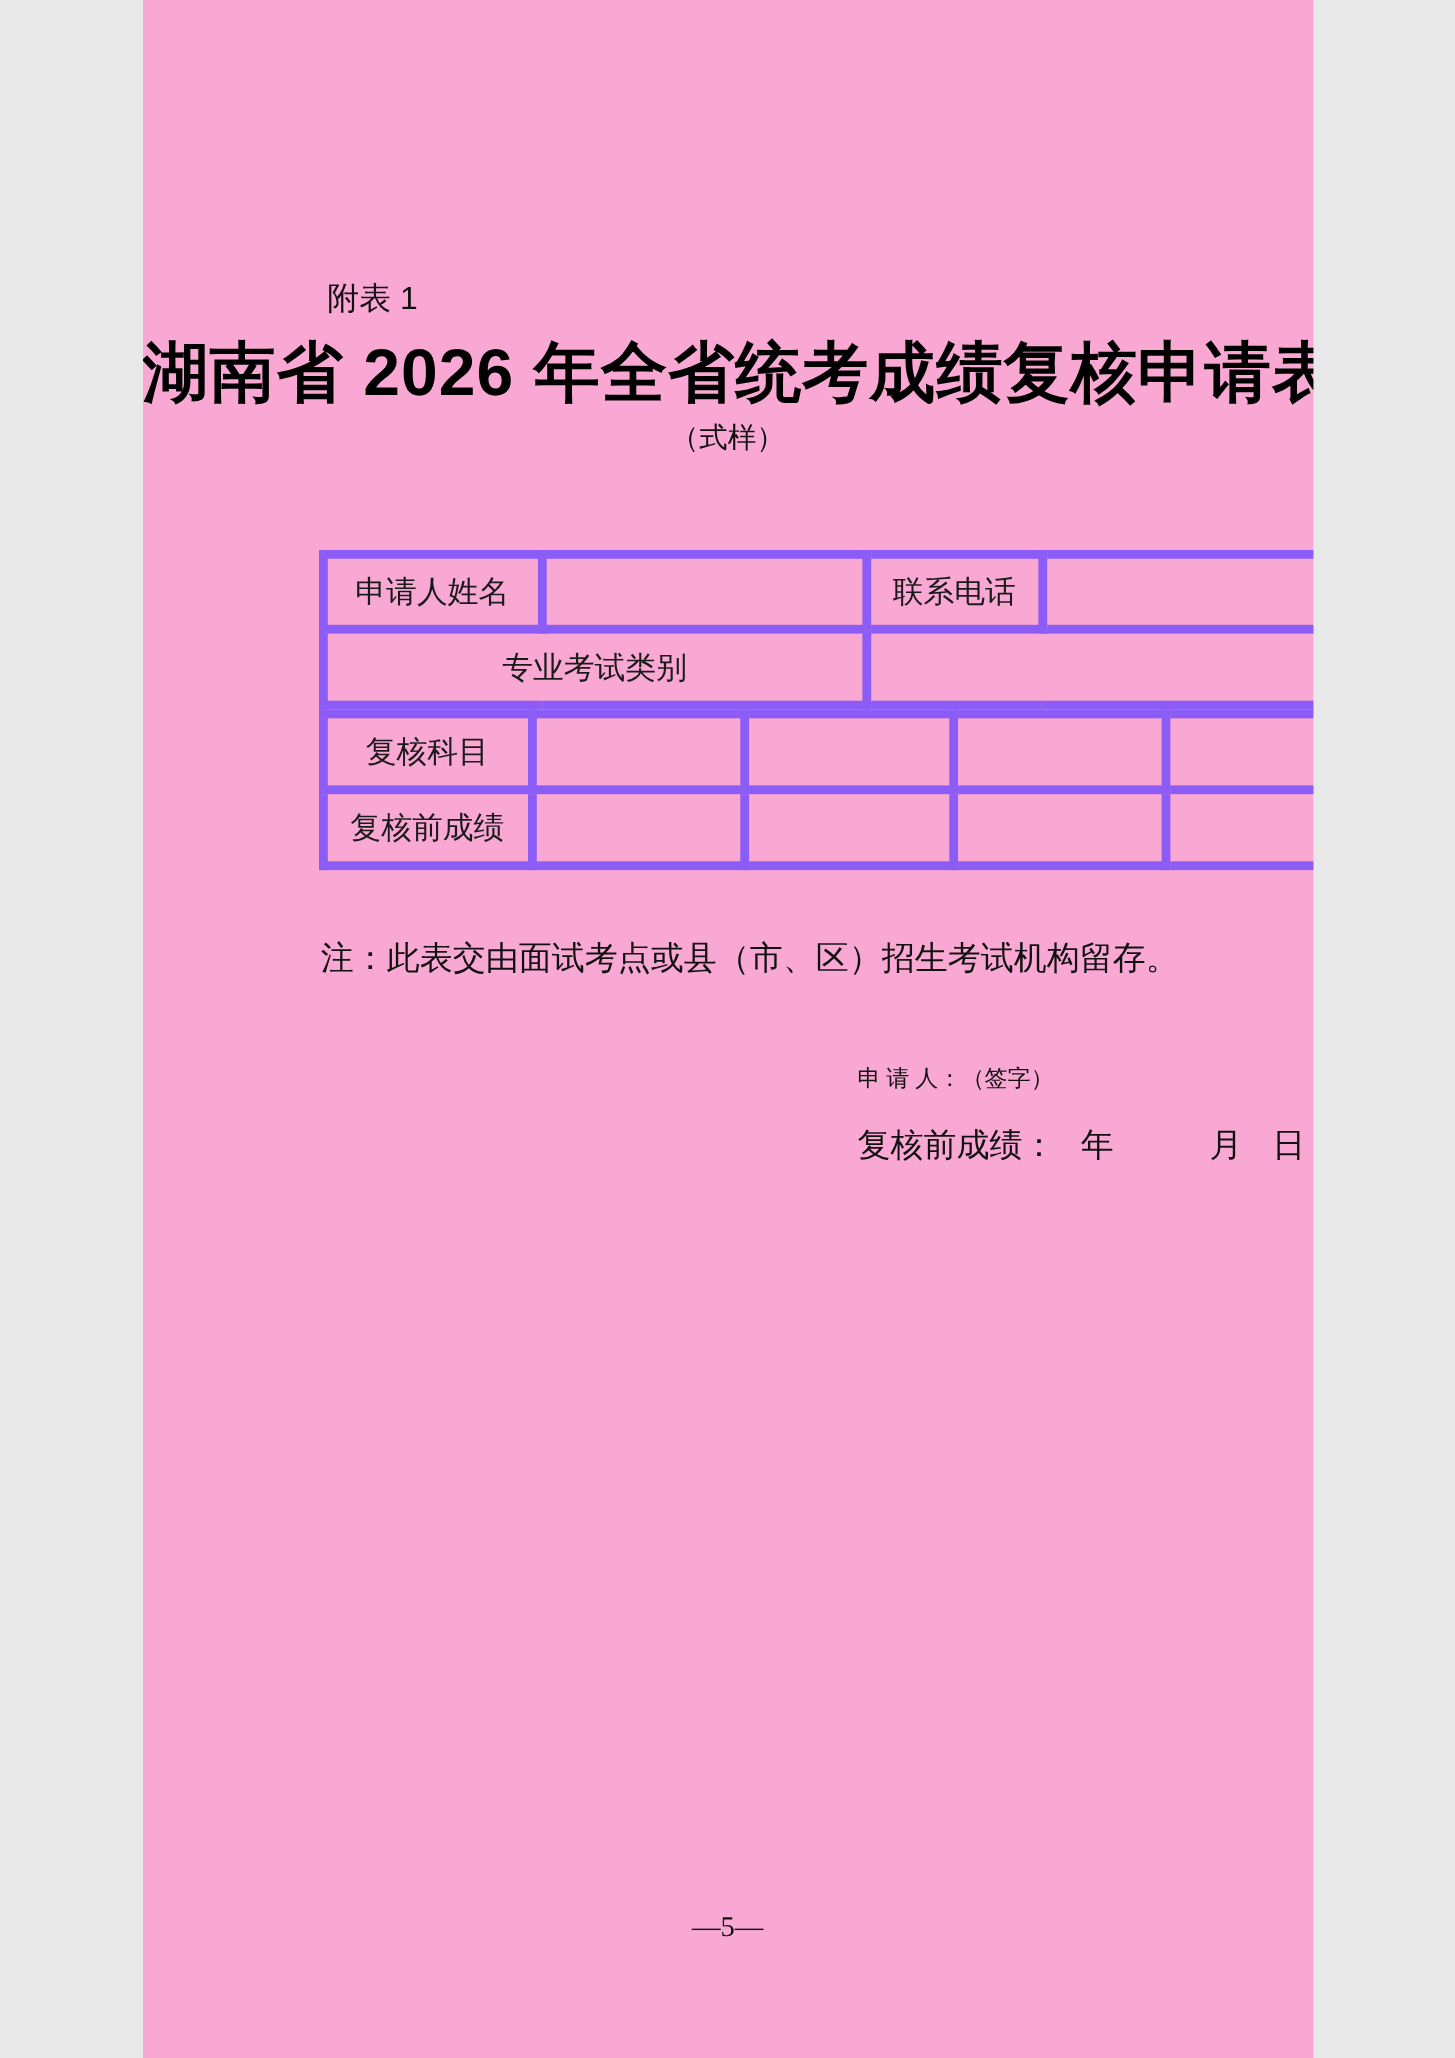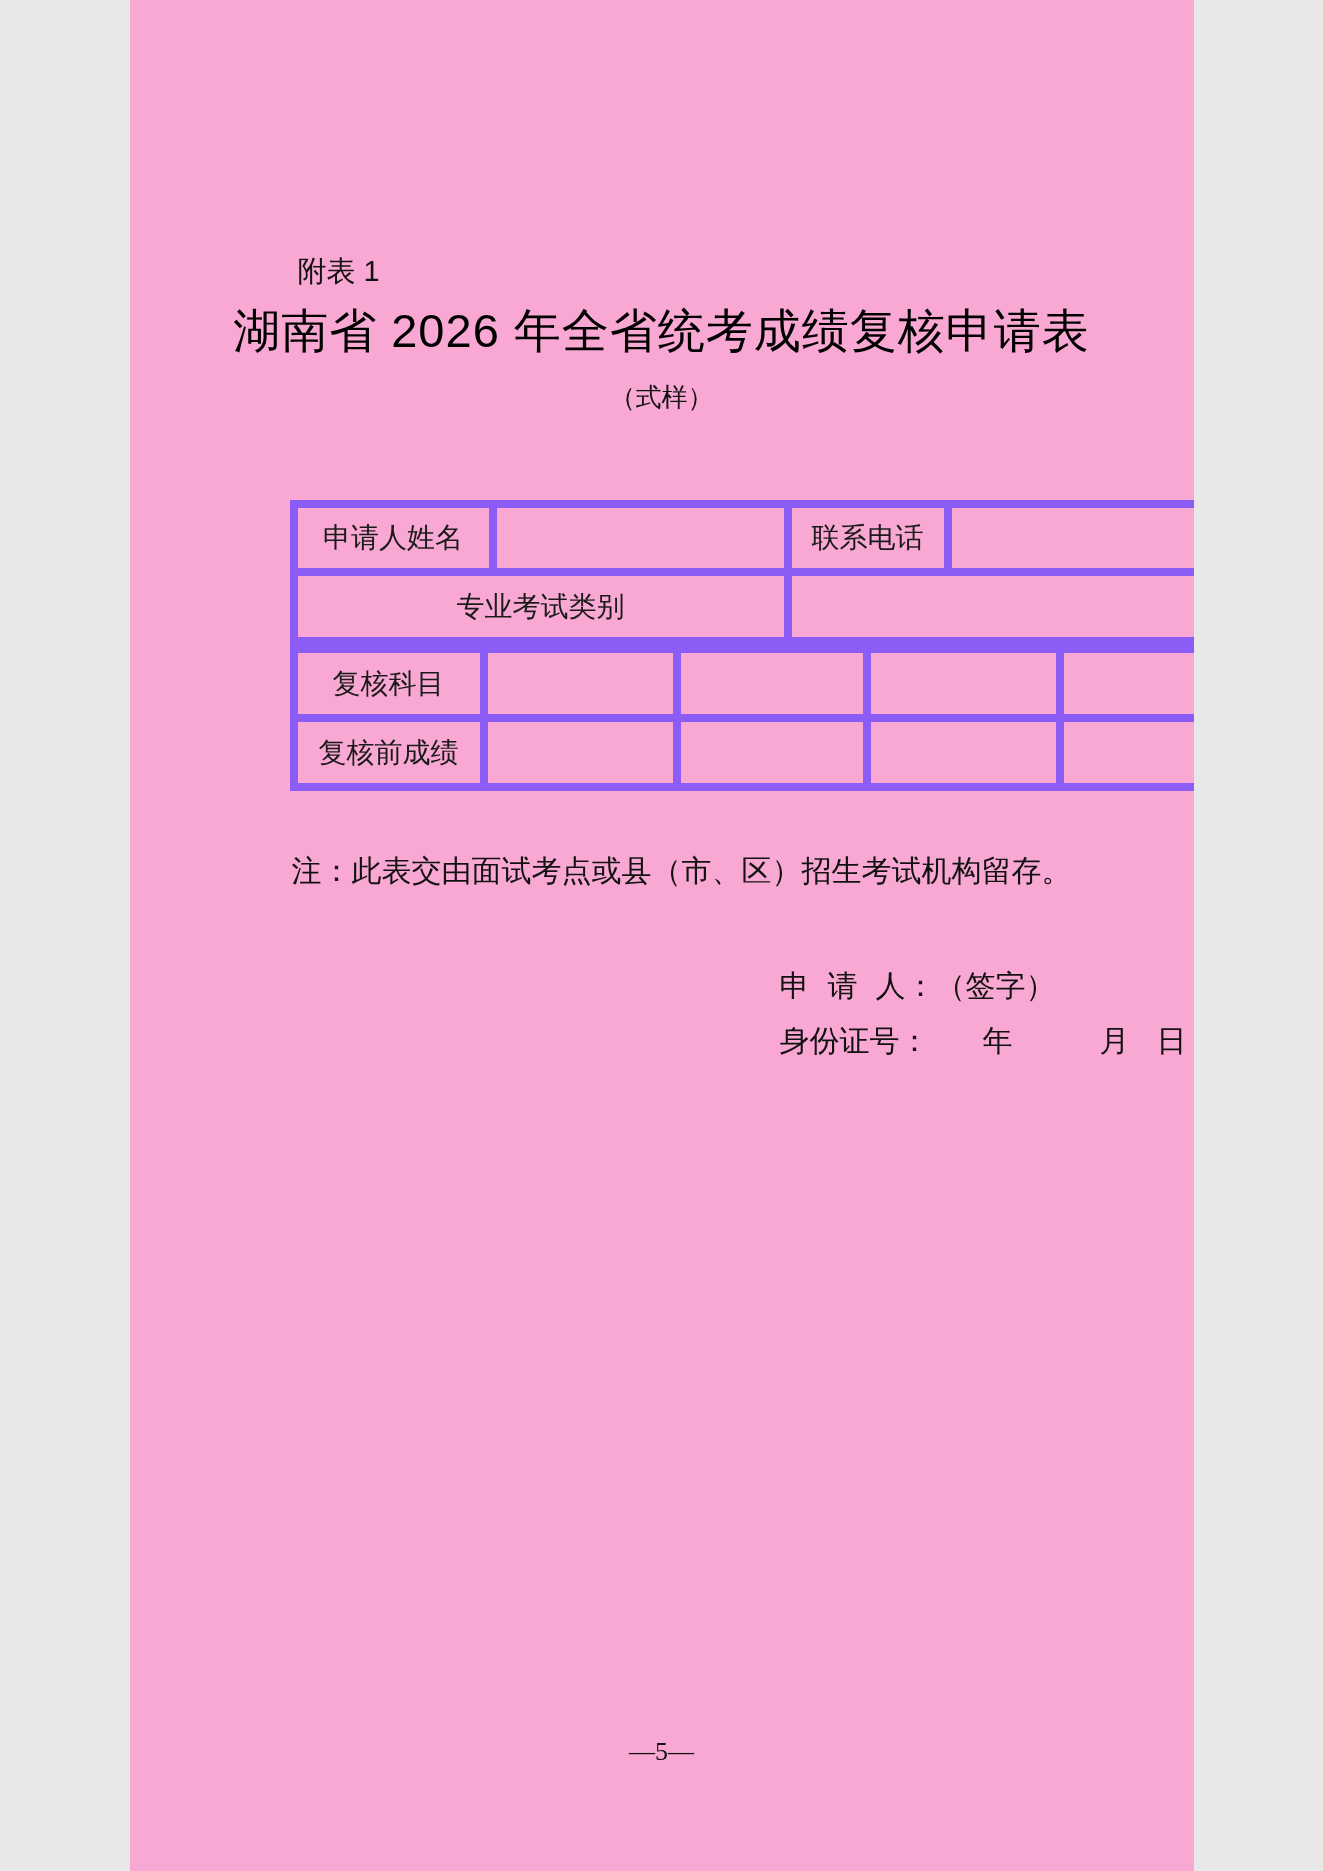--- a/index.html
+++ b/index.html
@@ -22,23 +22,23 @@
     color: #111;
     white-space: pre;
   }
   .title {
     position: absolute;
     left: 0;
     top: 300px;
     width: 100%;
     margin: 0;
     text-align: center;
-    font-size: 47px;
+    font-size: 60px;
     line-height: 1.3;
-    font-weight: normal;
+    font-weight: bold;
     font-family: "Liberation Sans", sans-serif;
     color: #000;
     letter-spacing: 1px;
     white-space: pre;
   }
   .subtitle {
     position: absolute;
     left: 0;
     top: 380px;
     width: 100%;
@@ -77,24 +77,23 @@
     top: 851px;
     margin: 0;
     font-size: 30px;
     color: #111;
     white-space: pre;
   }
   .sig-line {
     position: absolute;
     left: 650px;
     top: 966px;
-    font-size: 30px;
+    font-size: 21px;
     color: #111;
     white-space: pre;
-    font-family: Liberation Mono, monospace;
   }
   .date-line {
     position: absolute;
     left: 650px;
     top: 1021px;
     width: 470px;
     height: 38px;
     font-size: 30px;
     color: #111;
   }
@@ -171,21 +170,21 @@
         </tr>
       </tbody>
     </table>
   </div>
 
   <p class="note">注：此表交由面试考点或县（市、区）招生考试机构留存。</p>
 
   <div class="sig-line">申 请 人：（签字）</div>
 
   <div class="date-line">
-    <span class="date-label">身份证号：</span>
+    <span class="date-label">复核前成绩：</span>
     <span class="date-year">年</span>
     <span class="date-month">月</span>
     <span class="date-day">日</span>
   </div>
 
   <div class="pageno">—5—</div>
 
 </div>
 
 </body></html>

